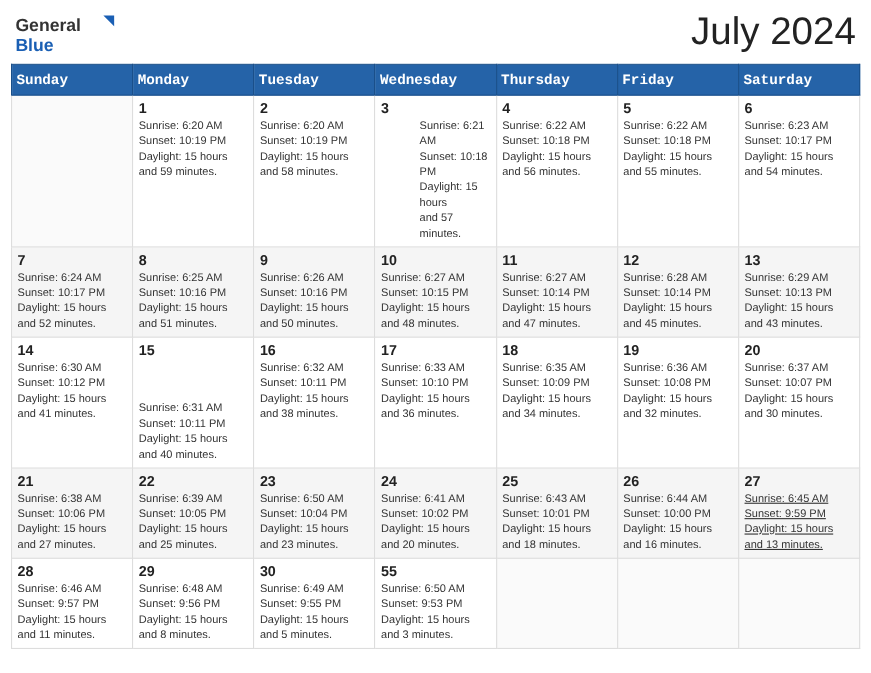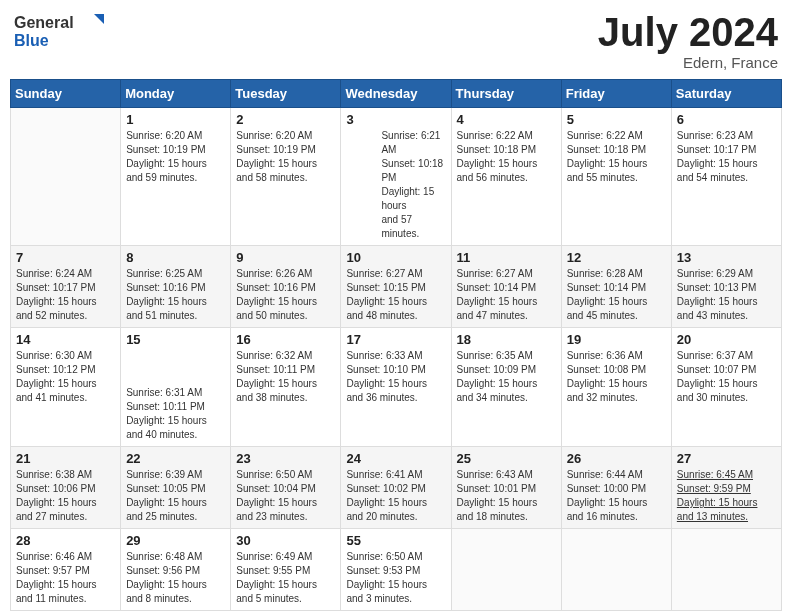--- a/index.html
+++ b/index.html
@@ -19,42 +19,43 @@
     }
     .logo {
       display: flex;
       align-items: center;
       gap: 2px;
     }
     .title-area {
       text-align: right;
     }
     .month-title {
-      font-size: 40px;
-      font-weight: bold;
+      font-size: 35px;
+      font-weight: normal;
       color: #222;
       line-height: 1.1;
     }
     .location {
       font-size: 15px;
       color: #555;
     }
     table {
       width: 100%;
       border-collapse: collapse;
       font-size: 11px;
     }
     thead tr th {
       background-color: #2563a8;
       color: #fff;
       padding: 6px 4px;
       text-align: left;
       font-size: 13px;
       font-weight: bold;
       border: 1px solid #1a4f8a;
+      font-family: Liberation Mono, monospace;
     }
     tbody tr {
       border-bottom: 1px solid #ccc;
     }
     tbody tr:nth-child(odd) {
       background: #fff;
     }
     tbody tr:nth-child(even) {
       background: #f5f5f5;
     }
@@ -85,21 +86,20 @@
 <div class="header">
   <div class="logo">
   <svg width="90" height="40" viewBox="0 0 90 40">
     <text x="0" y="18" font-size="16" font-weight="bold" font-family="Arial,sans-serif" fill="#333">General</text>
     <text x="0" y="36" font-size="16" font-weight="bold" font-family="Arial,sans-serif" fill="#1a5fb4">Blue</text>
     <polygon points="80,4 90,14 90,4" fill="#1a5fb4"></polygon>
   </svg>
 </div>
   <div class="title-area">
     <div class="month-title">July 2024</div>
-    <div class="location">Edern, France</div>
   </div>
 </div>
 
 <table>
   <thead>
     <tr>
     <th>Sunday</th>
         <th>Monday</th>
         <th>Tuesday</th>
         <th>Wednesday</th>

